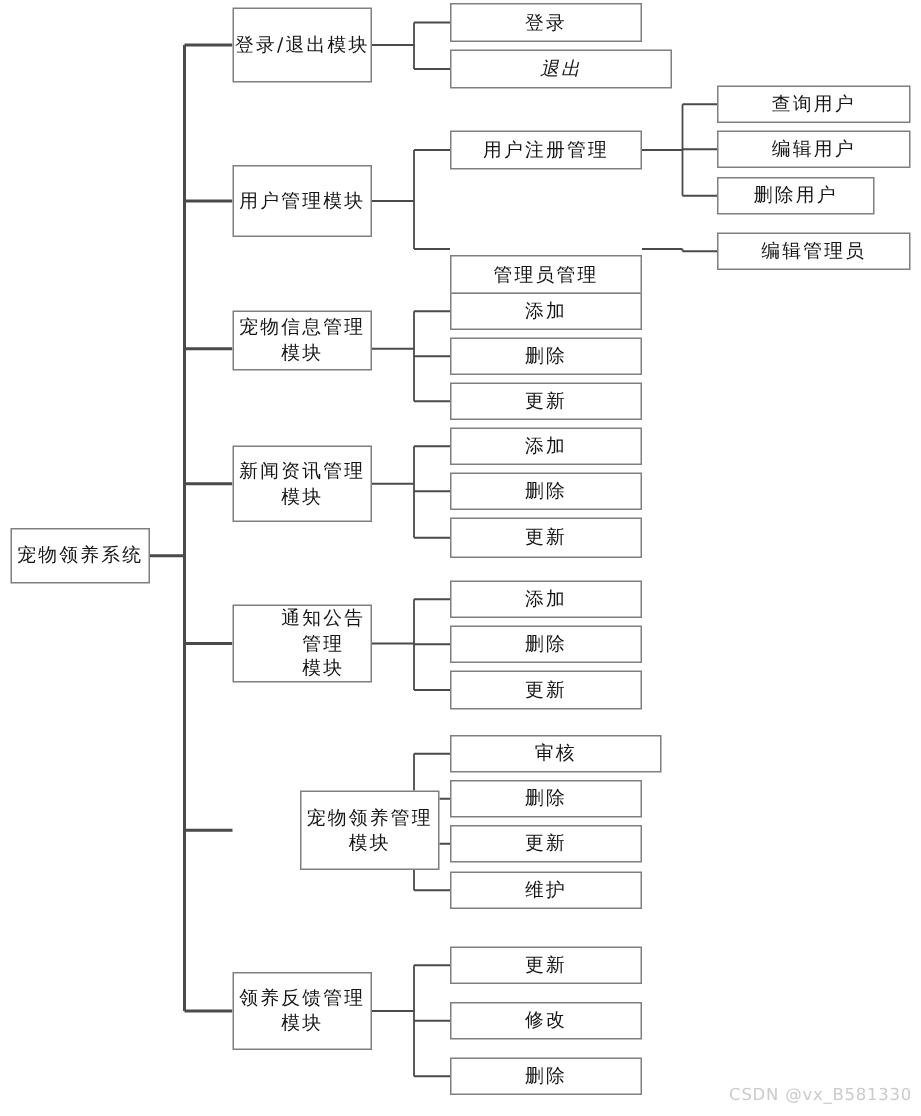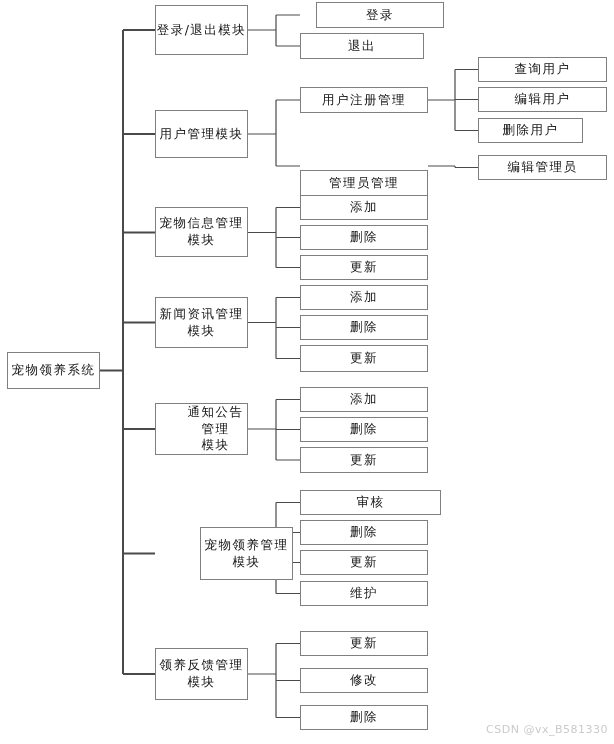--- a/index.html
+++ b/index.html
@@ -33,32 +33,32 @@
       <path d="M248 429 L276 429 M276 399.5 L276 460 M276 399.5 L300 399.5 M276 429.5 L300 429.5 M276 460 L300 460" fill="none" stroke="#4a4a4a" stroke-width="1.2"></path>
       <path d="M248 553.5 L276 553.5 M276 502.5 L276 593.5 M276 502.5 L300 502.5 M276 532.5 L300 532.5 M276 562.5 L300 562.5 M276 593.5 L300 593.5" fill="none" stroke="#4a4a4a" stroke-width="1.2"></path>
       <path d="M248 674 L276 674 M276 643.5 L276 717.5 M276 643.5 L300 643.5 M276 680.5 L300 680.5 M276 717.5 L300 717.5" fill="none" stroke="#4a4a4a" stroke-width="1.2"></path>
       <path d="M428 100 L455 100 M455 69.5 L455 130.5 M455 69.5 L478 69.5 M455 99.5 L478 99.5 M455 130.5 L478 130.5" fill="none" stroke="#4a4a4a" stroke-width="1.2"></path>
       <path d="M428 166 L455 166 M455 166 L455 167.5 M455 167.5 L478 167.5" fill="none" stroke="#4a4a4a" stroke-width="1.2"></path>
     </svg>
   <div id="nodes">
       <div class="node" style="left: 7px; top: 352px; width: 93px; height: 37px; border-color: rgb(127, 127, 127); background: rgb(255, 255, 255); color: rgb(20, 20, 20);">宠物领养系统</div>
       <div class="node" style="left: 155px; top: 5px; width: 93px; height: 50px; border-color: rgb(127, 127, 127); background: rgb(255, 255, 255); color: rgb(20, 20, 20);">登录/退出模块</div>
       <div class="node" style="left: 155px; top: 110px; width: 93px; height: 48px; border-color: rgb(127, 127, 127); background: rgb(255, 255, 255); color: rgb(20, 20, 20);">用户管理模块</div>
-      <div class="node" style="left: 155px; top: 207px; width: 93px; height: 50px; border-color: rgb(127, 127, 127); background: rgb(255, 255, 255); color: rgb(20, 20, 20);">宠物信息管理
+      <div class="node" style="left: 155px; top: 207px; width: 93px; height: 40px; border-color: rgb(127, 127, 127); background: rgb(255, 255, 255); color: rgb(20, 20, 20);">宠物信息管理
 模块</div>
       <div class="node" style="left: 155px; top: 297px; width: 93px; height: 51px; border-color: rgb(127, 127, 127); background: rgb(255, 255, 255); color: rgb(20, 20, 20);">新闻资讯管理
 模块</div>
       <div class="node" style="left: 155px; top: 403px; width: 93px; height: 52px; border-color: rgb(127, 127, 127); background: rgb(255, 255, 255); color: rgb(20, 20, 20); padding-left: 28px;">通知公告管理
 模块</div>
       <div class="node" style="left: 155px; top: 527px; width: 93px; height: 53px; border-color: rgb(127, 127, 127); background: rgb(255, 255, 255); color: rgb(20, 20, 20); margin-left: 45px;">宠物领养管理
 模块</div>
       <div class="node" style="left: 155px; top: 648px; width: 93px; height: 52px; border-color: rgb(127, 127, 127); background: rgb(255, 255, 255); color: rgb(20, 20, 20);">领养反馈管理
 模块</div>
-      <div class="node" style="left: 316px; top: 2px; width: 128px; height: 26px; border-color: rgb(127, 127, 127); background: rgb(255, 255, 255); color: rgb(20, 20, 20);">登录</div>
-      <div class="node" style="left: 300px; top: 33px; width: 124px; height: 26px; border-color: rgb(127, 127, 127); background: rgb(255, 255, 255); color: rgb(20, 20, 20);">退出</div>
+      <div class="node" style="left: 300px; top: 2px; width: 128px; height: 26px; border-color: rgb(127, 127, 127); background: rgb(255, 255, 255); color: rgb(20, 20, 20);">登录</div>
+      <div class="node" style="left: 300px; top: 33px; width: 148px; height: 26px; border-color: rgb(127, 127, 127); background: rgb(255, 255, 255); color: rgb(20, 20, 20); font-style: italic;">退出</div>
       <div class="node" style="left: 300px; top: 87px; width: 128px; height: 26px; border-color: rgb(127, 127, 127); background: rgb(255, 255, 255); color: rgb(20, 20, 20);">用户注册管理</div>
       <div class="node" style="left: 300px; top: 153px; width: 128px; height: 26px; border-color: rgb(127, 127, 127); background: rgb(255, 255, 255); color: rgb(20, 20, 20); margin-top: 17px;">管理员管理</div>
       <div class="node" style="left: 300px; top: 195px; width: 128px; height: 25px; border-color: rgb(127, 127, 127); background: rgb(255, 255, 255); color: rgb(20, 20, 20);">添加</div>
       <div class="node" style="left: 300px; top: 225px; width: 128px; height: 25px; border-color: rgb(127, 127, 127); background: rgb(255, 255, 255); color: rgb(20, 20, 20);">删除</div>
       <div class="node" style="left: 300px; top: 255px; width: 128px; height: 25px; border-color: rgb(127, 127, 127); background: rgb(255, 255, 255); color: rgb(20, 20, 20);">更新</div>
       <div class="node" style="left: 300px; top: 285px; width: 128px; height: 25px; border-color: rgb(127, 127, 127); background: rgb(255, 255, 255); color: rgb(20, 20, 20);">添加</div>
       <div class="node" style="left: 300px; top: 315px; width: 128px; height: 25px; border-color: rgb(127, 127, 127); background: rgb(255, 255, 255); color: rgb(20, 20, 20);">删除</div>
       <div class="node" style="left: 300px; top: 345px; width: 128px; height: 27px; border-color: rgb(127, 127, 127); background: rgb(255, 255, 255); color: rgb(20, 20, 20);">更新</div>
       <div class="node" style="left: 300px; top: 387px; width: 128px; height: 25px; border-color: rgb(127, 127, 127); background: rgb(255, 255, 255); color: rgb(20, 20, 20);">添加</div>
       <div class="node" style="left: 300px; top: 417px; width: 128px; height: 25px; border-color: rgb(127, 127, 127); background: rgb(255, 255, 255); color: rgb(20, 20, 20);">删除</div>

